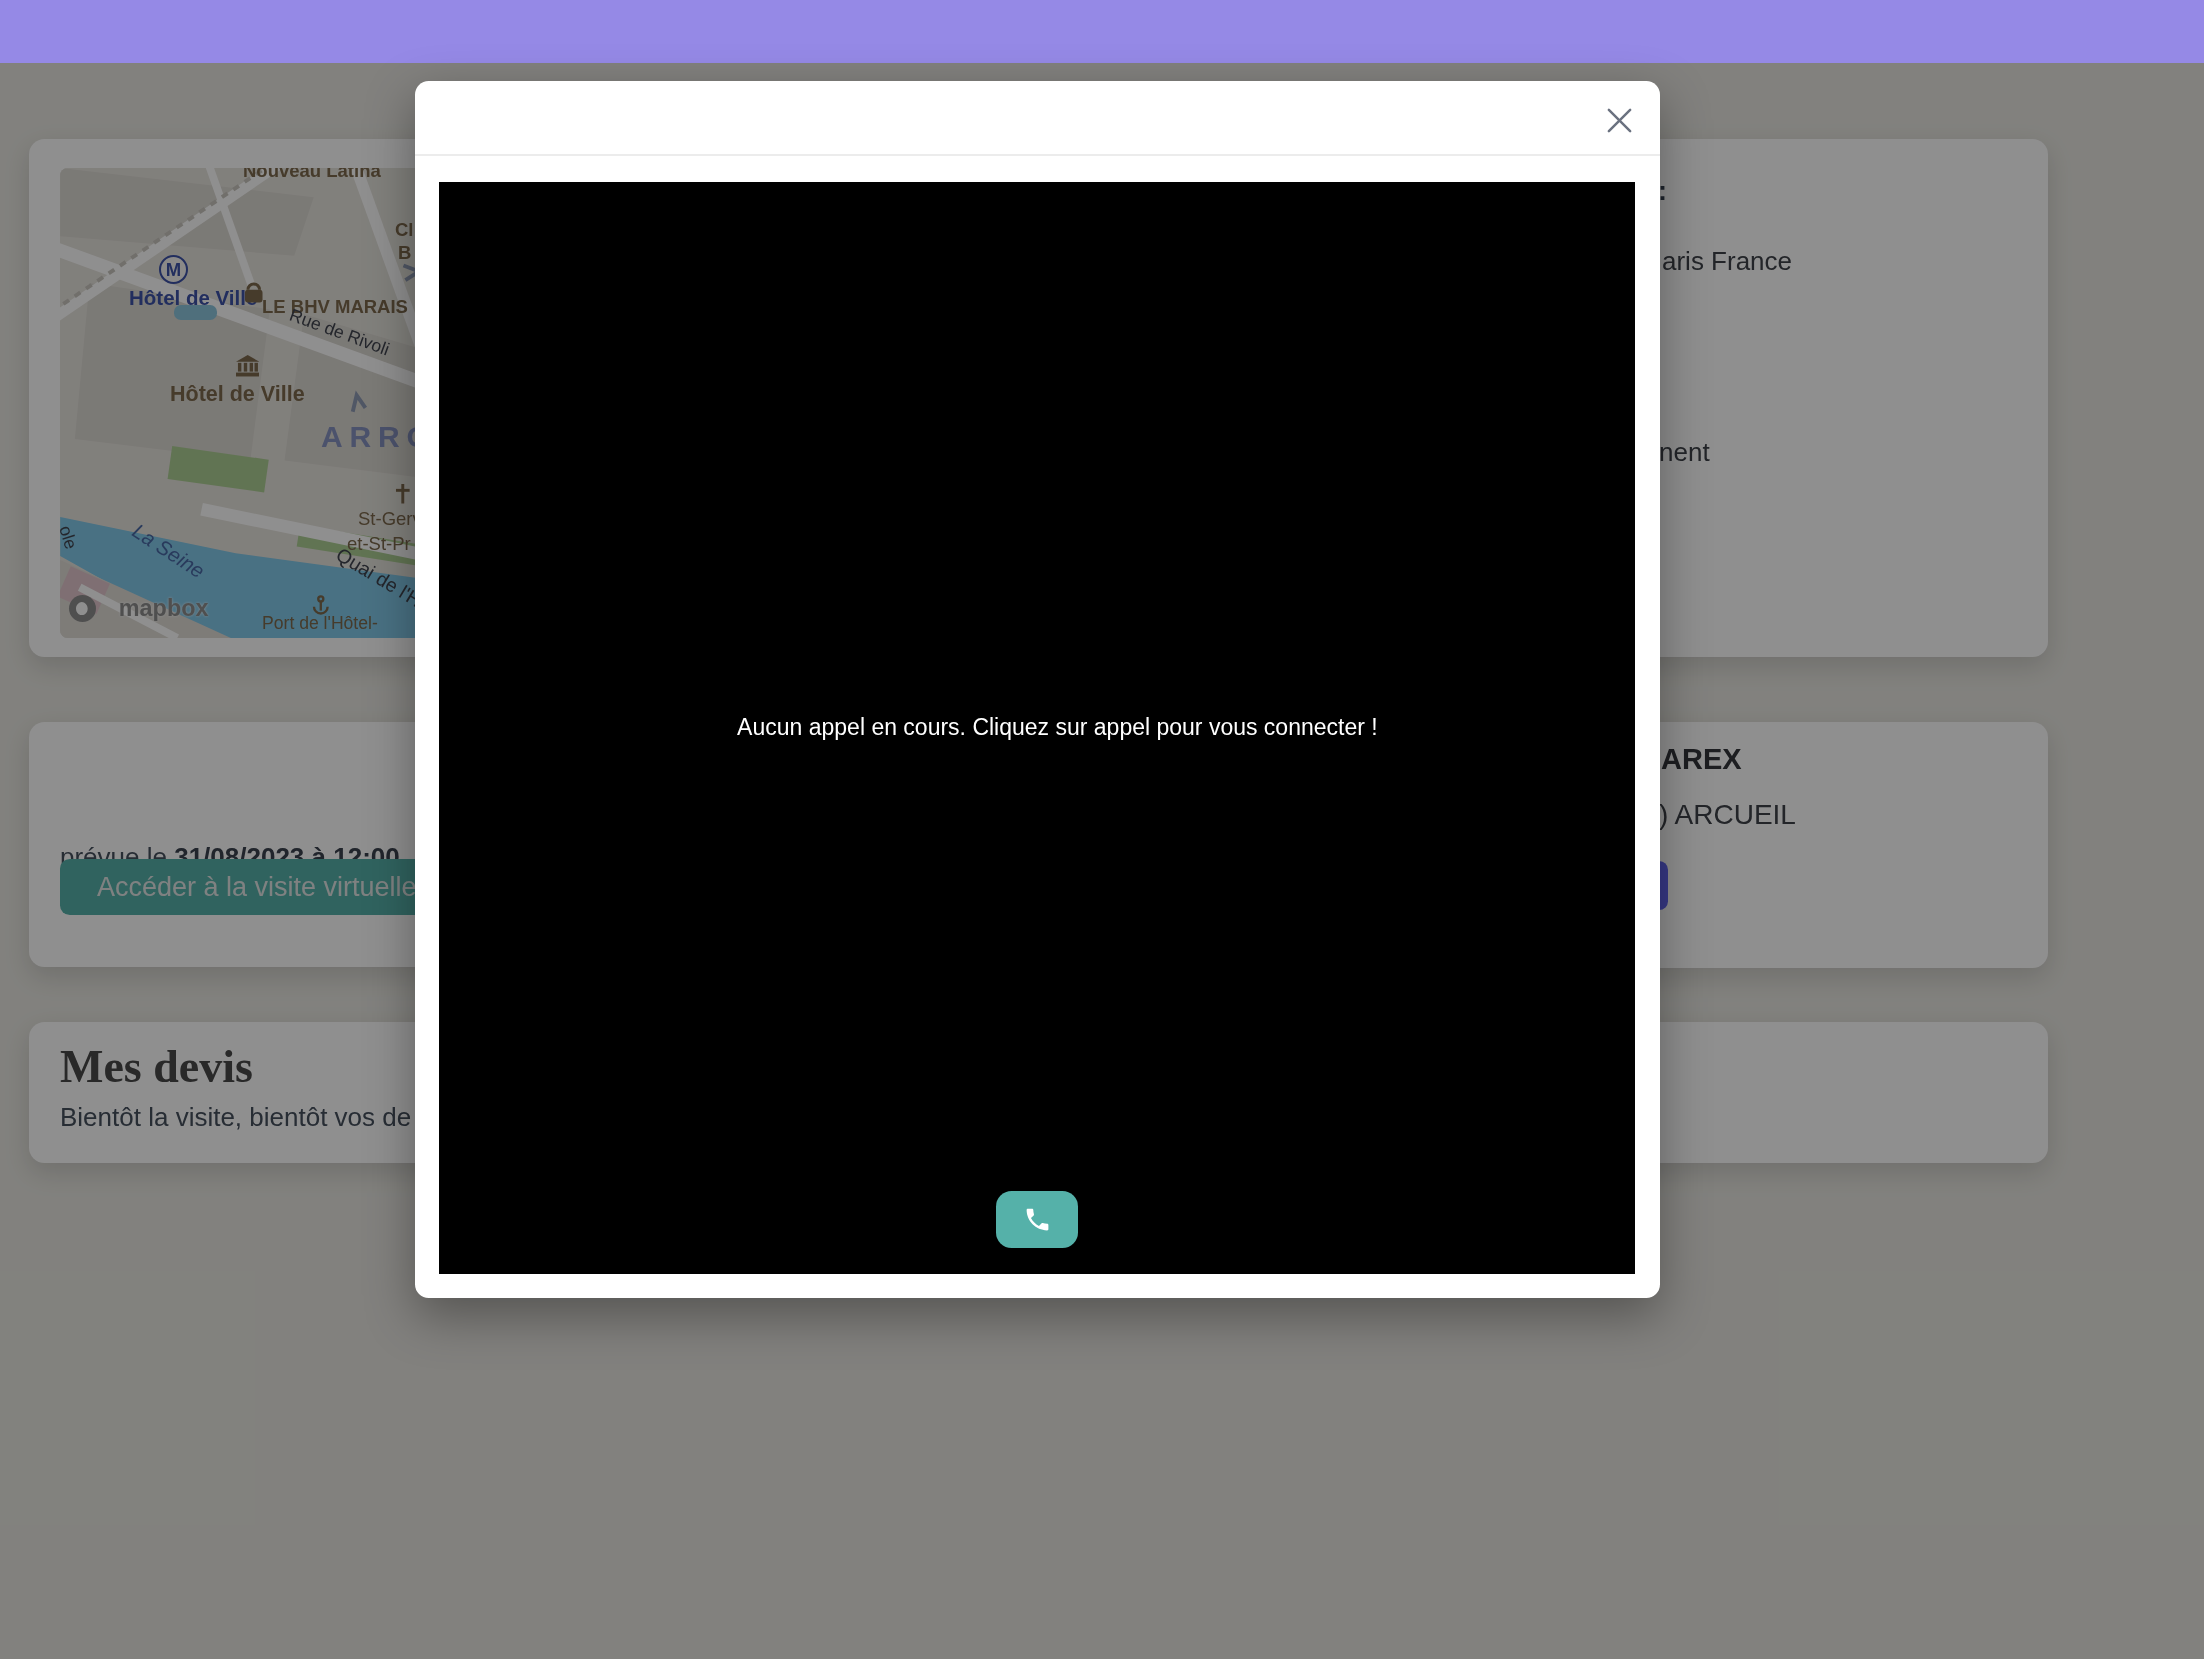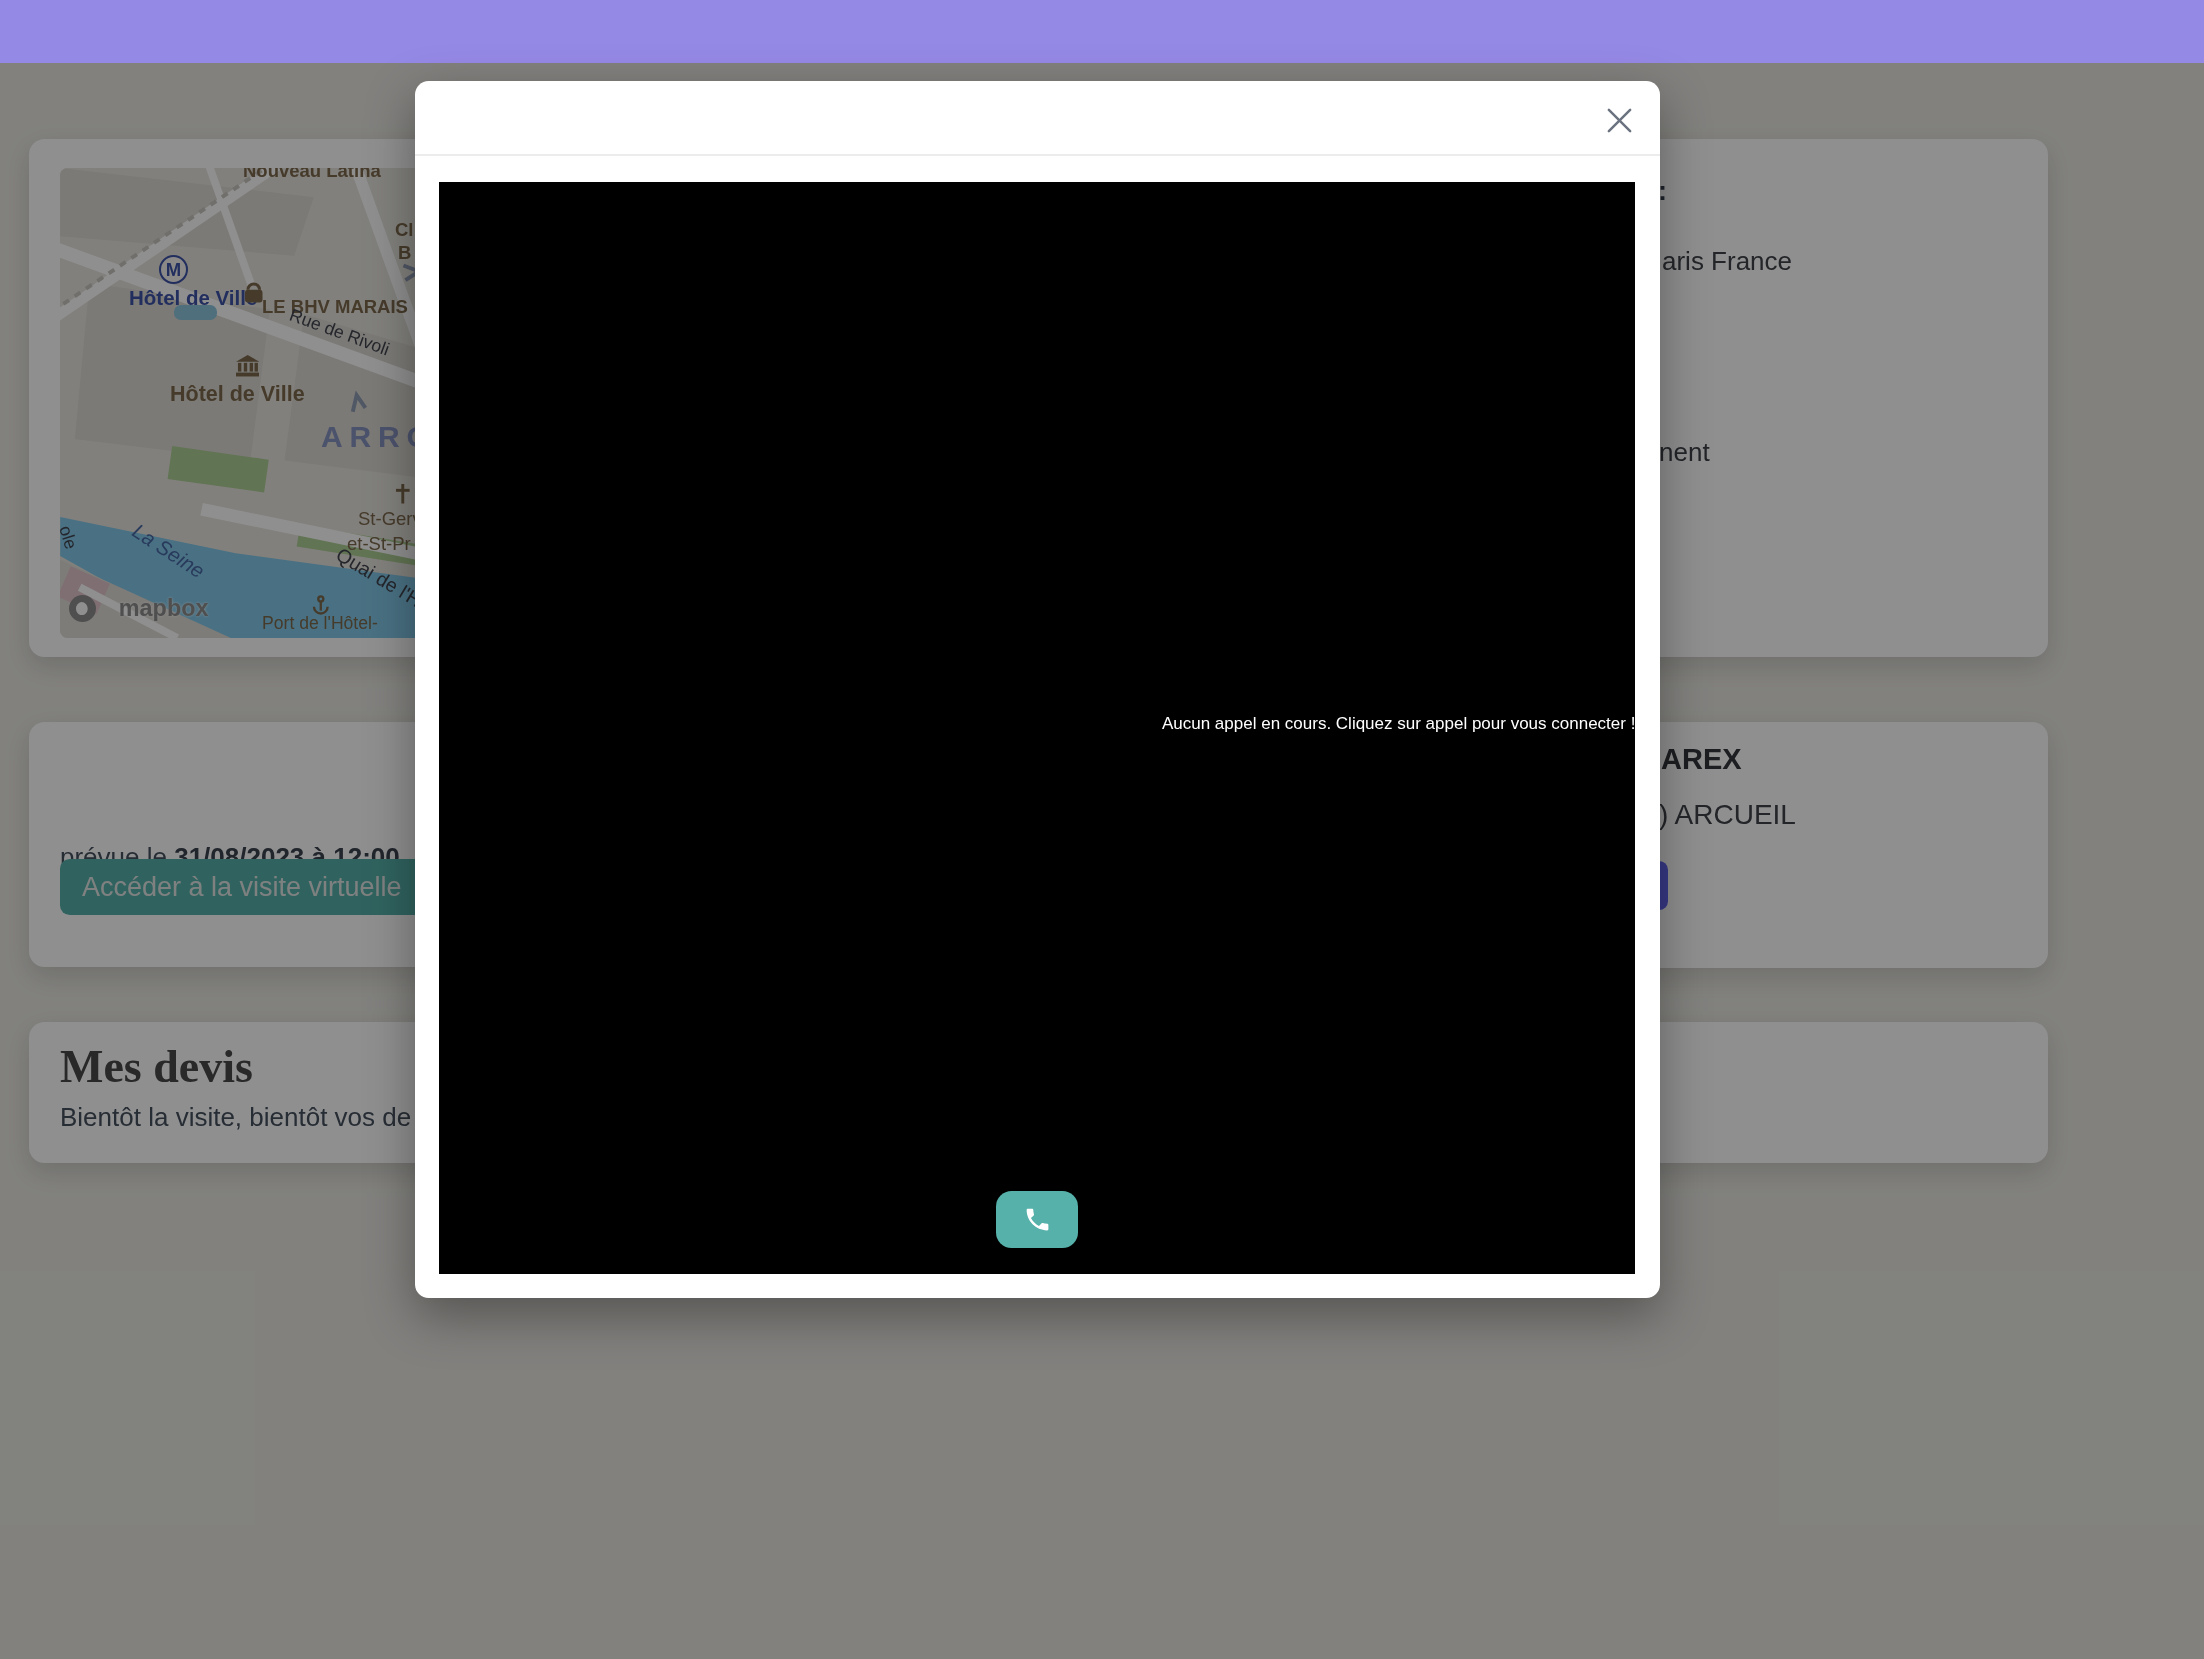--- a/index.html
+++ b/index.html
@@ -42,21 +42,21 @@
   .addr-line1 { position:absolute; left:1662px; top:246px; font-size:26px; color:#3f434a; z-index:2;}
   .addr-line2 { position:absolute; left:1659px; top:437px; font-size:26px; color:#3f434a; z-index:2;}
   
   .visit-title { position:absolute; left:60px; top:743px; z-index:2;
                  font-family:"Liberation Serif","DejaVu Serif",serif;
                  font-size:46px; font-weight:bold; color:#4a4a4a; white-space:nowrap; }
   .visit-sub   { position:absolute; left:60px; top:798px; z-index:2; font-size:26px; color:#46505e; white-space:nowrap;margin-top:44px; }
   .visit-sub b { color:#3b434f; }
   .visit-btn   { position:absolute; left:60px; top:859px; width:419px; height:56px; z-index:2;
                  background:#56b1a9; border:none; border-radius:9.8px; cursor:pointer;
-                 color:#e3e7e7; font-size:27px; text-align:left; padding-left:22px;
+                 color:#e3e7e7; font-size:27px; text-align:left; padding-left:37px;
                  font-family:"Liberation Sans","DejaVu Sans",sans-serif; white-space:nowrap; }
   
   .agency-name { position:absolute; left:1661px; top:743px; z-index:2; font-size:29px; font-weight:bold; color:#34373c; white-space:nowrap;}
   .agency-city { position:absolute; left:1659px; top:799px; z-index:2; font-size:28px; color:#3f434a; white-space:nowrap;}
   .agency-btn  { position:absolute; left:1604px; top:861px; width:64px; height:49px; z-index:2;
                  background:#6366f1; border:none; border-radius:8.8px; cursor:pointer; }
   
   .devis-title { position:absolute; left:60px; top:1040px; z-index:2;
                  font-family:"Liberation Serif","DejaVu Serif",serif;
                  font-size:46px; font-weight:bold; color:#4a4a4a; white-space:nowrap; }
@@ -66,22 +66,22 @@
              background:rgba(0,0,0,0.44); z-index:50; }
   
   .modal { position:absolute; left:415px; top:81px; width:1245px; height:1217px;
            background:#ffffff; border-radius:13.7px; z-index:100;
            box-shadow:0 17.6px 49px rgba(0,0,0,0.35); }
   .modal-close { position:absolute; right:21.5px; top:19.5px; width:39px; height:39px;
                  background:none; border:none; cursor:pointer; display:flex;
                  align-items:center; justify-content:center; }
   .modal-divider { position:absolute; left:0; top:73px; width:1245px; height:2px; background:#ececec; }
   .video { position:absolute; left:24.4px; top:101px; width:1196px; height:1092px; background:#000000; }
-  .video-msg { position:absolute; left:0; top:532px; width:1196px; text-align:right;
-               color:#ffffff; font-size:17px;padding-left:40px; }
+  .video-msg { position:absolute; left:0; top:532px; width:1196px; text-align:center;
+               color:#ffffff; font-size:23px;padding-left:40px; }
   .call-btn { position:absolute; left:50%; top:1009px; transform:translateX(-50%);
               width:82px; height:57px; border:none; border-radius:15.6px;
               background:#55b1a9; cursor:pointer; display:flex;
               align-items:center; justify-content:center; }
 </style>
 </head>
 <body>
 
 <div class="canvas">
 

